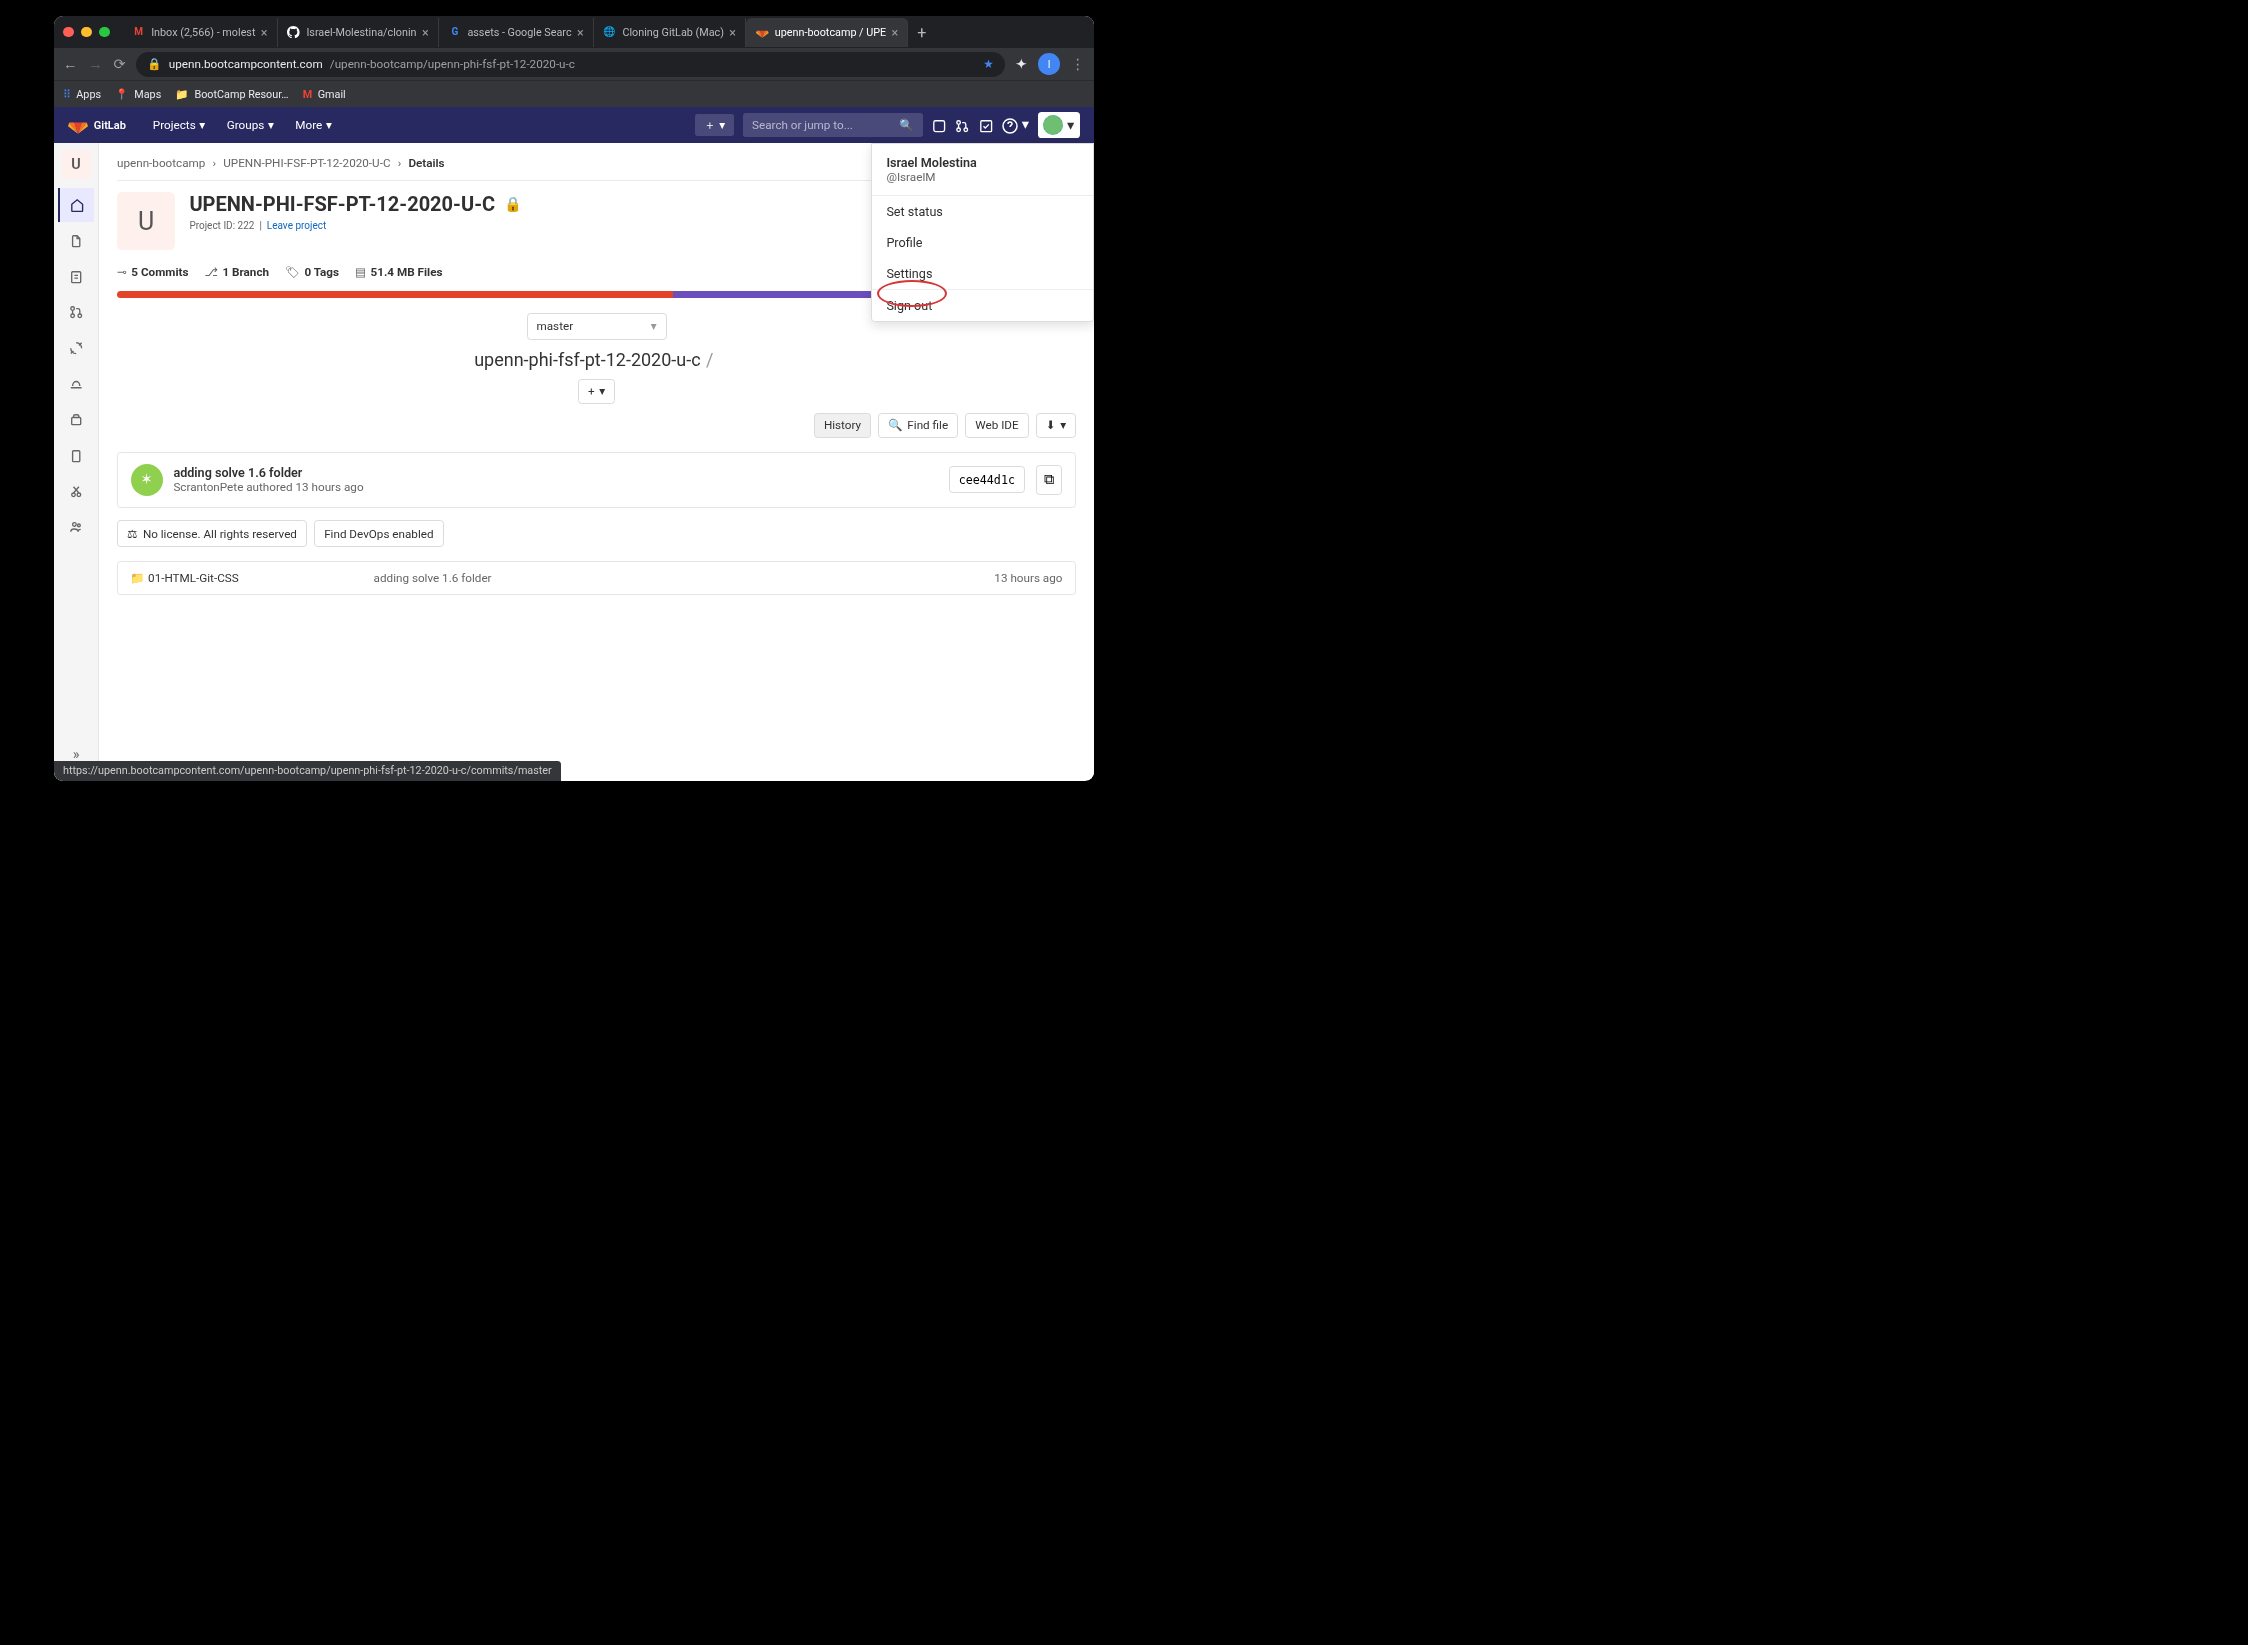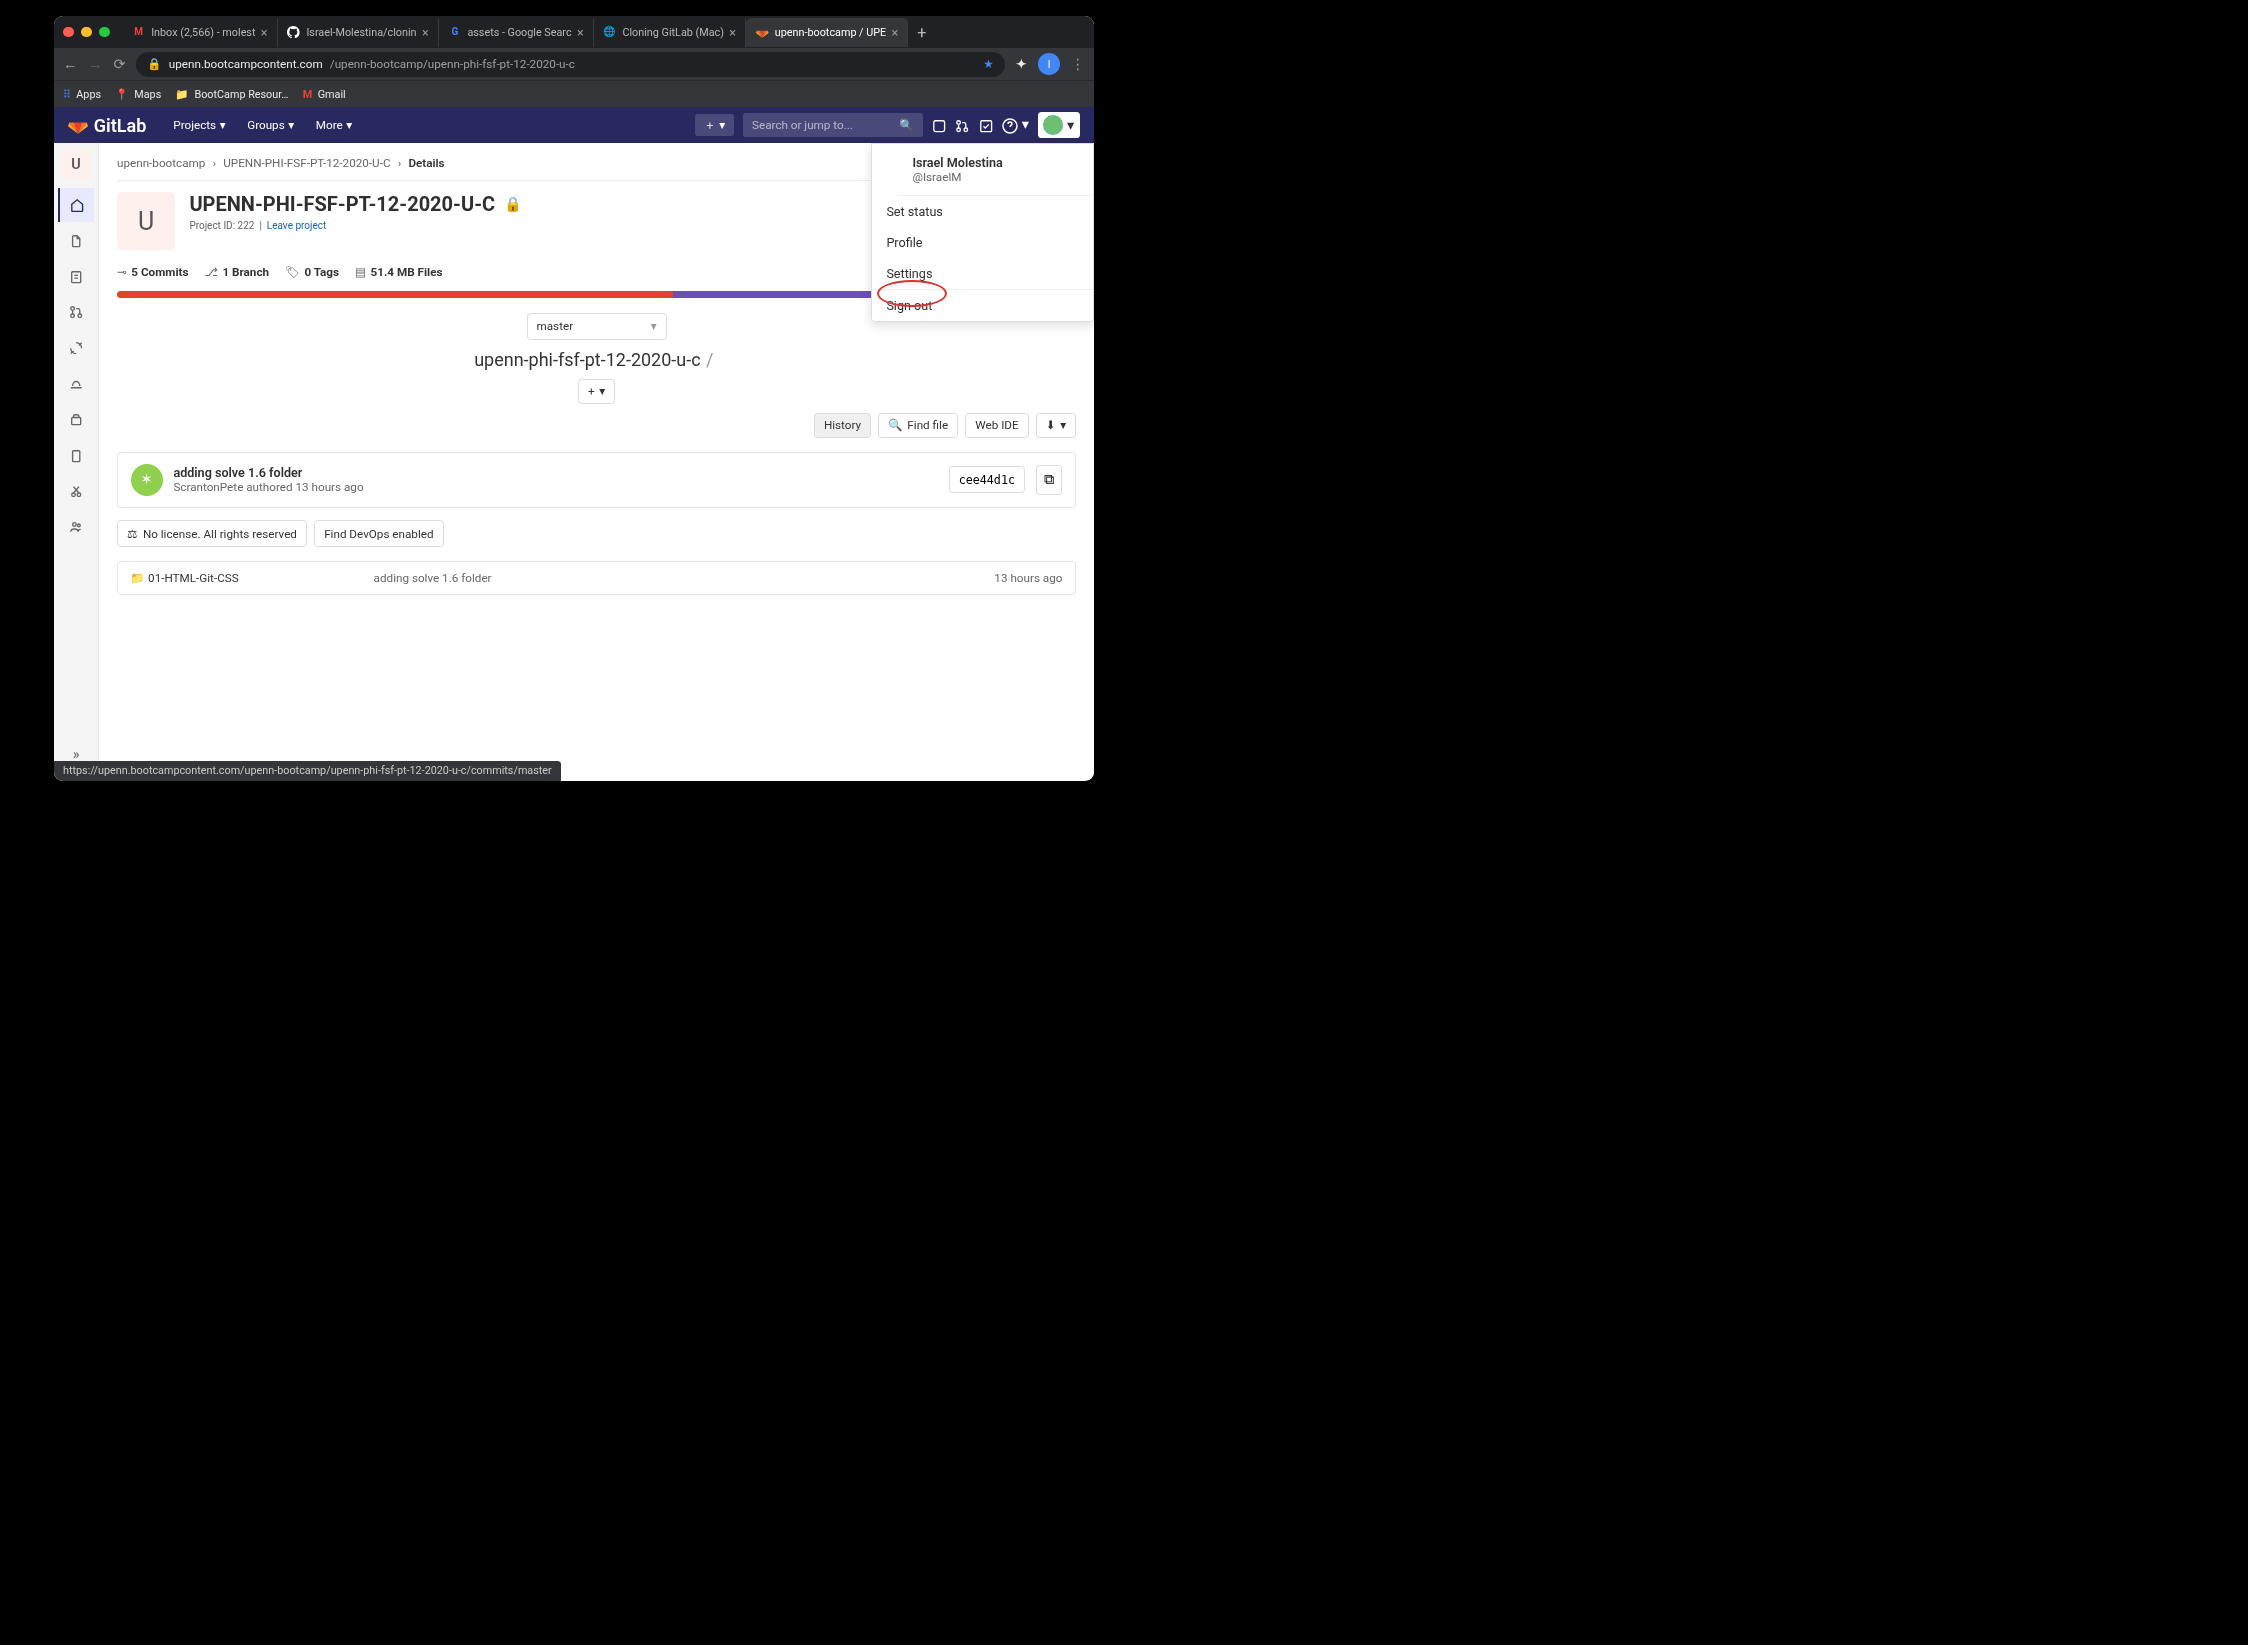--- a/index.html
+++ b/index.html
@@ -24,21 +24,21 @@
 .url-path { color: #9aa0a6; }
 .star-ic { margin-left: auto; color: #4285f4; }
 .ext-btn { color: #e8eaed; }
 .profile-circ { width: 21.6px; height: 21.6px; border-radius: 50%; background: #4285f4; color: #fff; display: flex; align-items: center; justify-content: center; font-size: 10px; }
 
 .bookmarks-bar { background: #35363a; height: 27px; display: flex; align-items: center; padding: 0 9px; gap: 14.4px; color: #e8eaed; font-size: 10.8px; border-top: 0.9px solid #2a2a2a; }
 .bookmark { display: flex; align-items: center; gap: 5.4px; cursor: pointer; }
 
 
 .gitlab-header { background: #292961; height: 36px; display: flex; align-items: center; padding: 0 14.4px; color: #fff; gap: 7.2px; }
-.gitlab-logo { display: flex; align-items: center; gap: 5.4px; font-weight: 600; font-size: 18px; }
+.gitlab-logo { display: flex; align-items: center; gap: 5.4px; font-weight: 600; font-size: 11px; }
 .gitlab-nav { display: flex; gap: 3.6px; margin-left: 10.8px; }
 .gitlab-nav-item { padding: 5.4px 9px; font-size: 11.7px; cursor: pointer; display: flex; align-items: center; gap: 3.6px; }
 .gitlab-right { margin-left: auto; display: flex; align-items: center; gap: 9px; }
 .gitlab-plus-btn { background: #4a4a7a; padding: 3.6px 9px; border-radius: 2.7px; display: flex; align-items: center; gap: 3.6px; font-size: 11.7px; }
 .gitlab-search { background: #4a4a7a; border-radius: 2.7px; padding: 5.4px 9px; width: 180px; color: #b8b8d0; font-size: 11.7px; display: flex; align-items: center; }
 .gitlab-search-ic { margin-left: auto; }
 .gitlab-icon-btn { font-size: 14.4px; cursor: pointer; }
 .gitlab-avatar-wrap { background: #fff; border-radius: 3.6px; padding: 2.7px 5.4px; display: flex; align-items: center; gap: 3.6px; }
 .gitlab-avatar { width: 20px; height: 20px; border-radius: 50%; background: #6fbf73; border: 1.8px dashed #4a9; }
 
@@ -98,21 +98,21 @@
 .file-table-header { display: flex; padding: 9px 12.6px; border-bottom: 0.9px solid #e5e5e5; font-size: 11.7px; color: #666; }
 .col-name { flex: 0 0 243px; }
 .col-commit { flex: 1; }
 .col-update { flex: 0 0 108px; text-align: right; }
 .file-row { display: flex; padding: 9px 12.6px; font-size: 11.7px; color: #333; }
 .file-row .col-commit { color: #666; }
 .file-row .col-update { color: #666; }
 
 
 .user-dropdown { position: absolute; top: 0; right: 0; width: 223px; background: #fff; border: 0.9px solid #ddd; border-radius: 0 0 3.6px 3.6px; box-shadow: 0 3.6px 10.8px rgba(0,0,0,0.12); z-index: 100; }
-.dropdown-header { padding: 10.8px 14.4px; border-bottom: 0.9px solid #eee; margin-left: 26px; }
+.dropdown-header { padding: 10.8px 14.4px; border-bottom: 0.9px solid #eee; }
 .dropdown-name { font-weight: 600; font-size: 12.6px; color: #303030; }
 .dropdown-handle { font-size: 11.7px; color: #666; }
 .dropdown-item { padding: 8px 14.4px; font-size: 12.6px; color: #303030; cursor: pointer; }
 .dropdown-divider { border-top: 0.9px solid #eee; }
 .highlight-oval { position: absolute; border: 2.7px solid #d63638; border-radius: 50%; width: 70px; height: 27px; top: 136px; left: 5.4px; pointer-events: none; }
 
 .status-bar { position: absolute; bottom: 0; left: 0; background: #35363a; color: #ccc; font-size: 10.8px; padding: 3.6px 9px; border-radius: 0 3.6px 0 0; }
 
 svg { display: inline-block; vertical-align: middle; }
 </style>

